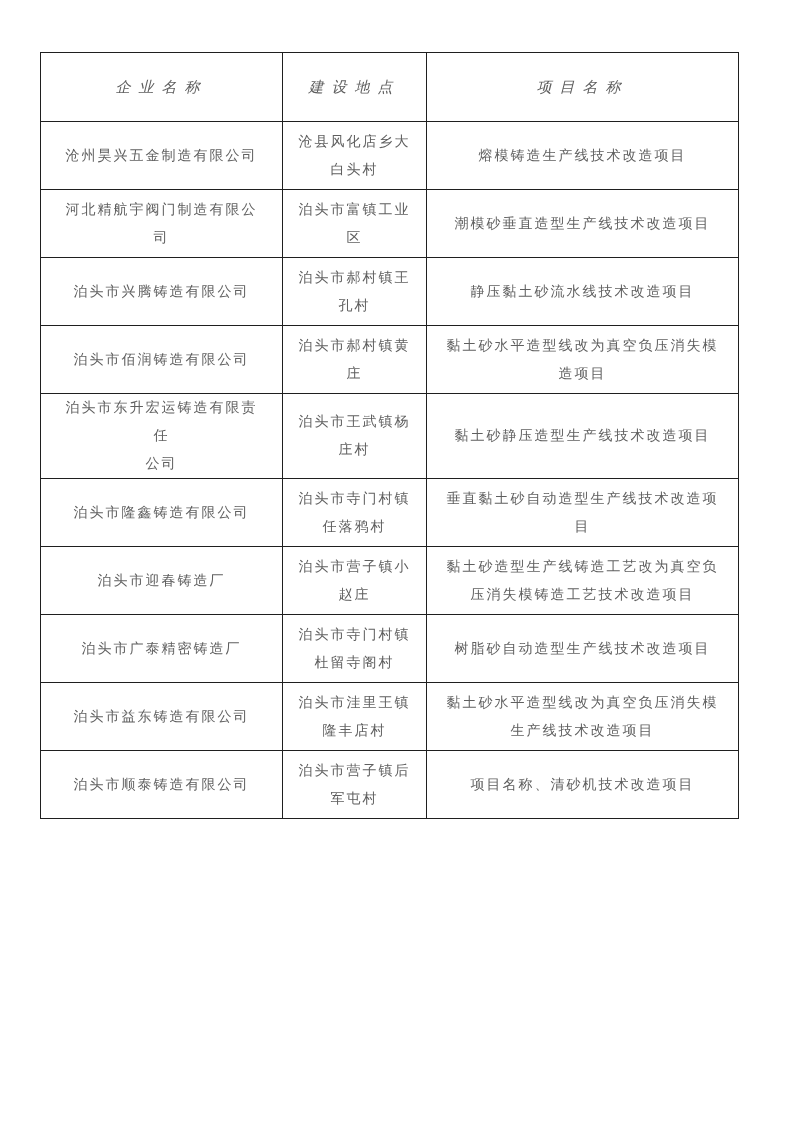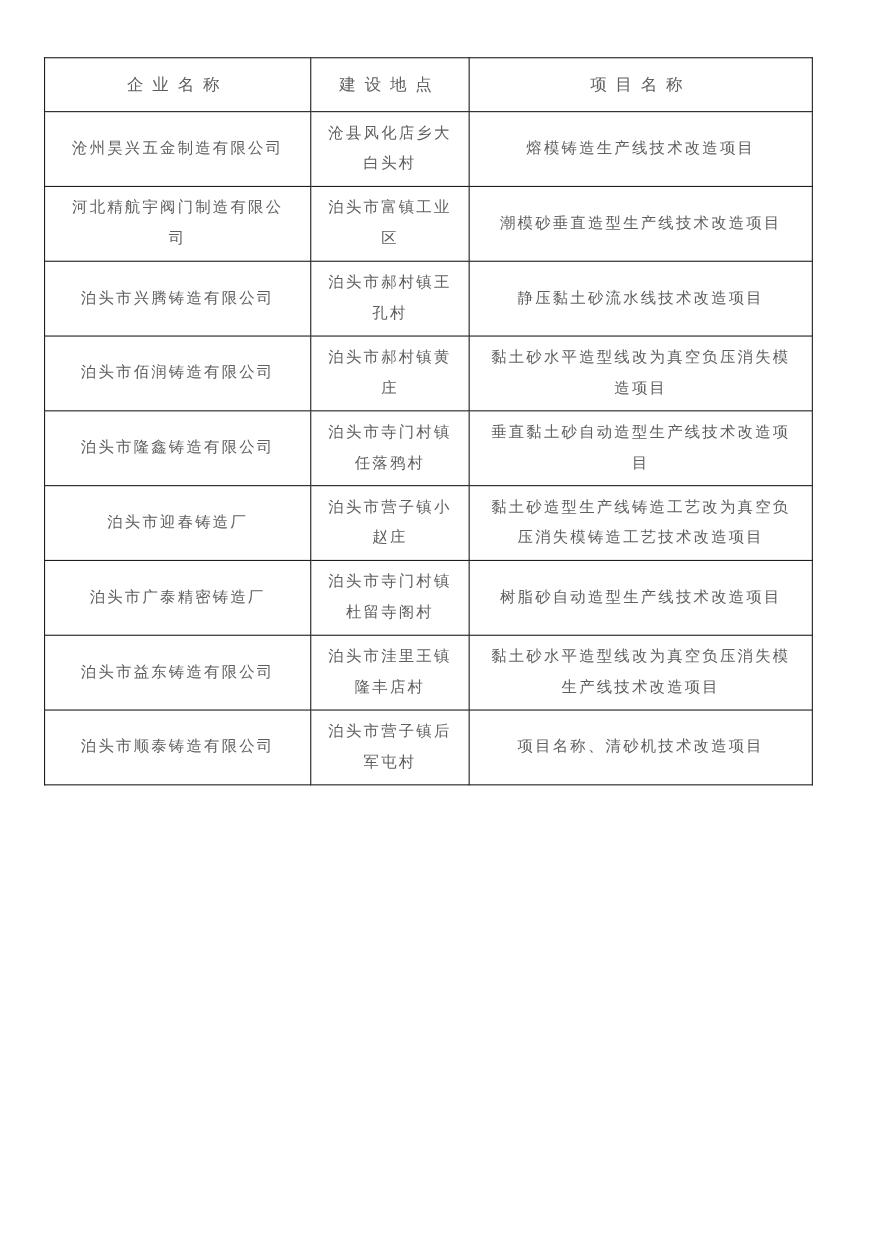--- a/index.html
+++ b/index.html
@@ -31,21 +31,22 @@
     text-align: center;
     vertical-align: middle;
     font-weight: normal;
     white-space: pre-line;
     overflow: hidden;
   }
   table.doc-table th {
     height: 44px;
     font-size: 15px;
     letter-spacing: 8px;
-    padding: 2px;
+    padding: 12px;
+    font-style: italic;
   }
   table.doc-table td {
     height: 67px;
     font-size: 14px;
     letter-spacing: 2px;
     line-height: 28px;
     text-align: center;
   }
   td.c1 { padding: 0 20px; }
   td.c2 { padding: 0 12px; }
@@ -91,20 +92,27 @@
     <td class="c3">静压黏土砂流水线技术改造项目</td>
   </tr>
         <tr>
     <td class="c1">泊头市佰润铸造有限公司</td>
     <td class="c2">泊头市郝村镇黄
 庄</td>
     <td class="c3">黏土砂水平造型线改为真空负压消失模
 造项目</td>
   </tr>
         <tr>
+    <td class="c1">泊头市东升宏运铸造有限责任
+公司</td>
+    <td class="c2">泊头市王武镇杨
+庄村</td>
+    <td class="c3">黏土砂静压造型生产线技术改造项目</td>
+  </tr>
+        <tr>
     <td class="c1">泊头市隆鑫铸造有限公司</td>
     <td class="c2">泊头市寺门村镇
 任落鸦村</td>
     <td class="c3">垂直黏土砂自动造型生产线技术改造项
 目</td>
   </tr>
         <tr>
     <td class="c1">泊头市迎春铸造厂</td>
     <td class="c2">泊头市营子镇小
 赵庄</td>

